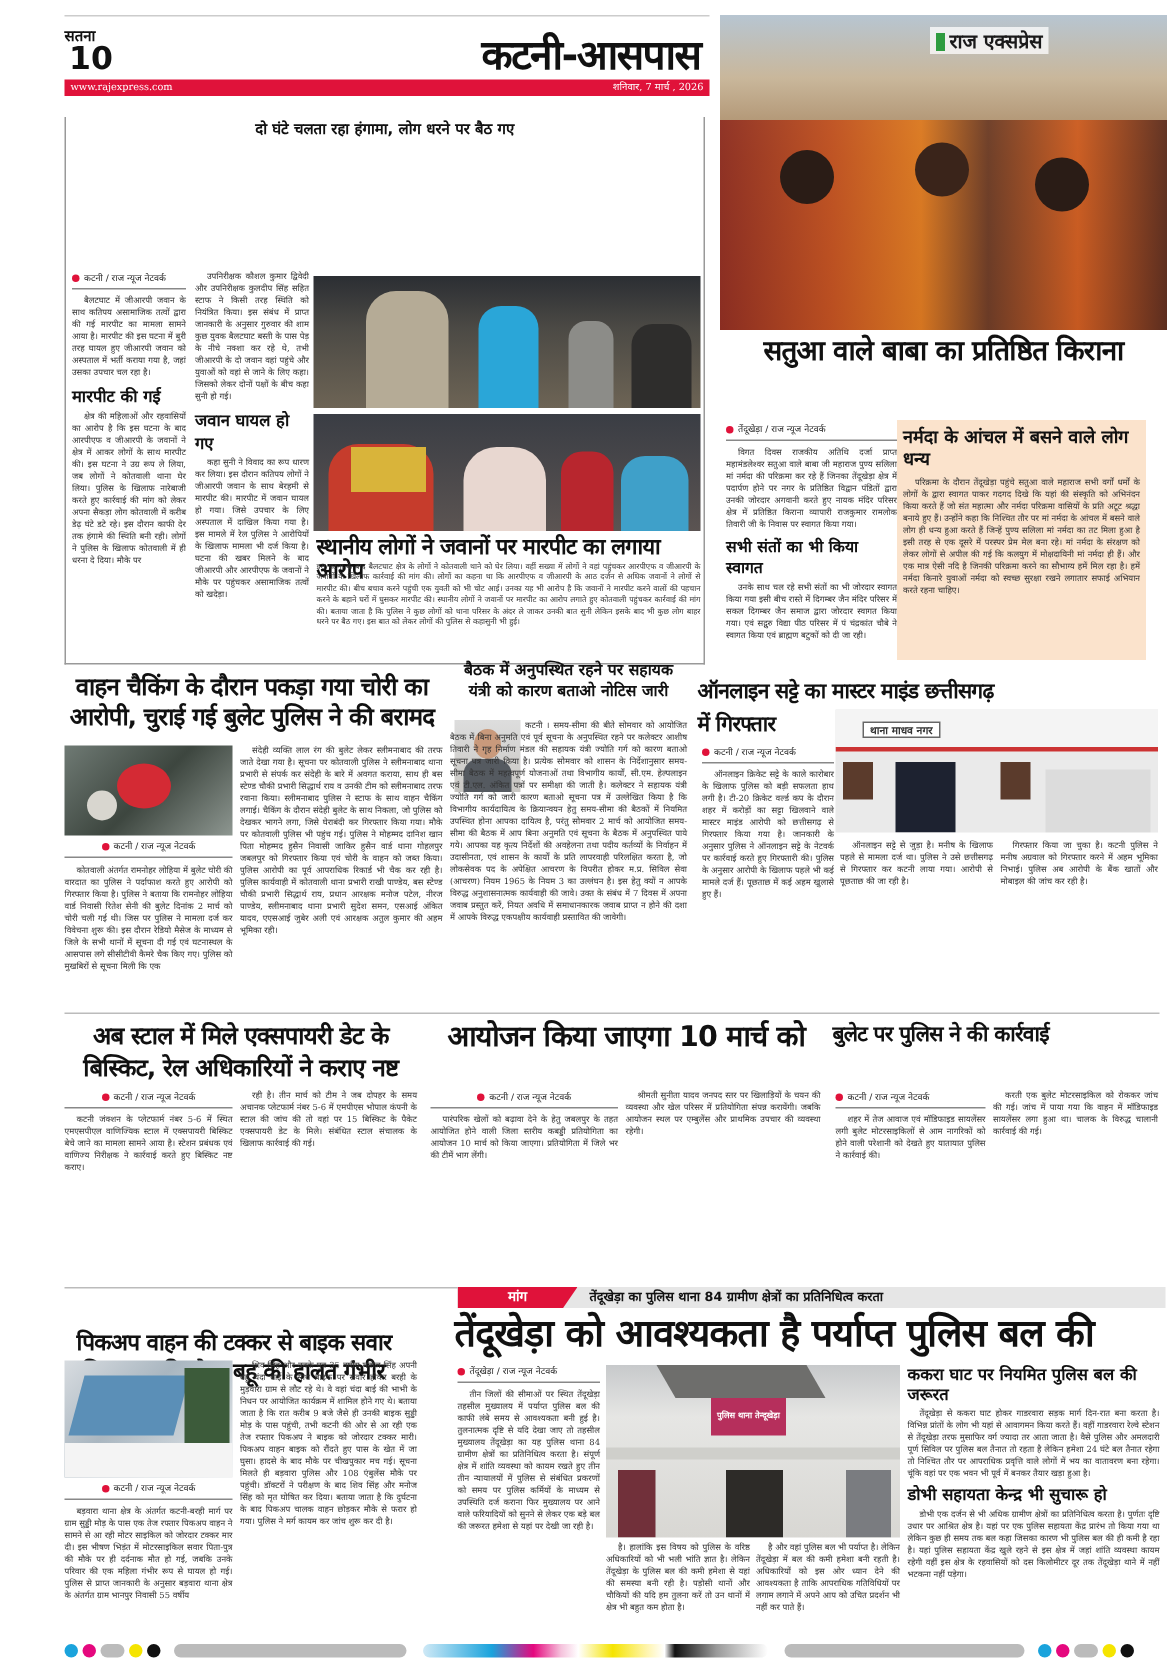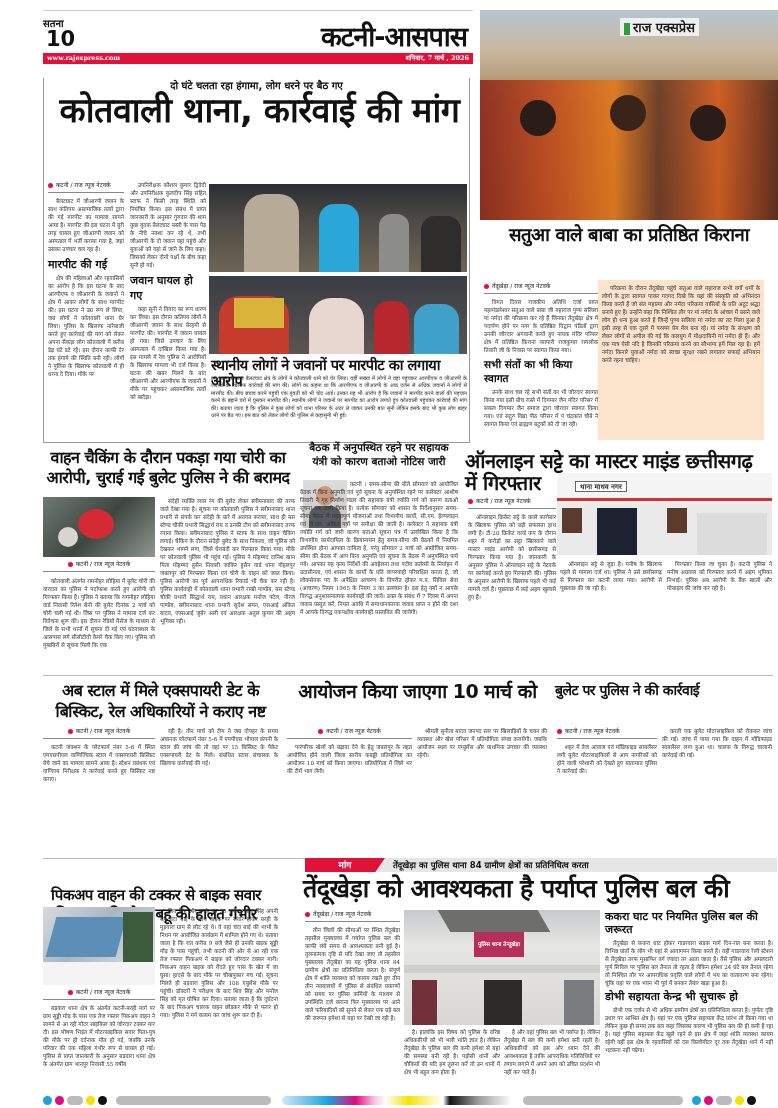--- a/index.html
+++ b/index.html
@@ -18,30 +18,29 @@
   .ink { border-radius: 50%; width: 9px; height: 9px; display: inline-block; }
   .pill { height: 9px; border-radius: 5px; background: #bbb; display: inline-block; }
 </style>
 </head>
 <body>
 
 <div class="abs" style="left:43px;top:10px;width:430px;height:52px;border-top:1px solid #ccc;">
   <div class="abs" style="left:0;top:5px;font-size:10px;font-weight:bold;">सतना</div>
   <div class="abs" style="left:3px;top:17px;font-size:21px;font-weight:bold;line-height:22px;">10</div>
   <div class="abs" style="right:6px;top:6px;font-size:27px;font-weight:bold;letter-spacing:-1px;">कटनी-आसपास</div>
-  <div class="abs" style="left:0;top:42px;width:430px;height:11px;background:#e0123a;color:#fff;font-family:'DejaVu Serif',serif;font-size:6.5px;font-weight:bold;line-height:11px;padding:0 4px;">
+  <div class="abs" style="left:0;top:42px;width:430px;height:11px;background:#e0123a;color:#fff;font-family:'DejaVu Serif',serif;font-size:6.5px;font-weight:normal;line-height:11px;padding:0 4px;">
     <span>www.rajexpress.com</span>
     <span style="float:right;">शनिवार, 7 मार्च , 2026</span>
   </div>
 </div>
 
 <div class="abs box" style="left:43px;top:78px;width:427px;height:365px;border-top:none;">
   <div class="abs" style="left:0;top:0;width:100%;text-align:center;font-size:10px;font-weight:bold;">दो घंटे चलता रहा हंगामा, लोग धरने पर बैठ गए</div>
   <div class="abs hl" style="left:8px;top:14px;width:415px;font-size:34px;line-height:37px;text-align:center;">
-    <div>कोतवाली थाना, कार्रवाई की मांग</div>
   </div>
 
   <div class="abs" style="left:4px;top:103px;width:76px;">
     <div class="byline">
         <span class="dot"></span>
         <span>कटनी / राज न्यूज नेटवर्क</span>
       </div>
     <div class="body-text">
         <p>बैलटघाट में जीआरपी जवान के साथ कतिपय असामाजिक तत्वों द्वारा की गई मारपीट का मामला सामने आया है। मारपीट की इस घटना में बुरी तरह घायल हुए जीआरपी जवान को अस्पताल में भर्ती कराया गया है, जहां उसका उपचार चल रहा है।</p>
       </div>
@@ -97,20 +96,21 @@
     </div>
   <div class="body-text">
       <p>विगत दिवस राजकीय अतिथि दर्जा प्राप्त महामंडलेश्वर सतुआ वाले बाबा जी महाराज पुण्य सलिला मां नर्मदा की परिक्रमा कर रहे हैं जिनका तेंदूखेड़ा क्षेत्र में पदार्पण होने पर नगर के प्रतिष्ठित विद्वान पंडितों द्वारा उनकी जोरदार अगवानी करते हुए नायक मंदिर परिसर क्षेत्र में प्रतिष्ठित किराना व्यापारी राजकुमार रामलोक तिवारी जी के निवास पर स्वागत किया गया।</p>
     </div>
   <div class="sub" style="font-size:10.5px;margin:3px 0;">सभी संतों का भी किया स्वागत</div>
   <div class="body-text">
       <p>उनके साथ चल रहे सभी संतों का भी जोरदार स्वागत किया गया इसी बीच रास्ते में दिगम्बर जैन मंदिर परिसर में सकल दिगम्बर जैन समाज द्वारा जोरदार स्वागत किया गया। एवं सद्गुरु विद्या पीठ परिसर में पं चंद्रकांत चौबे ने स्वागत किया एवं ब्राह्मण बटुकों को दी जा रही।</p>
     </div>
 </div>
 <div class="abs" style="left:598px;top:280px;width:166px;height:160px;background:#fbe3cc;padding:4px;">
+  <div class="sub" style="font-size:12px;line-height:15px;margin-bottom:4px;">नर्मदा के आंचल में बसने वाले लोग धन्य</div>
   <div class="body-text">
       <p>परिक्रमा के दौरान तेंदूखेड़ा पहुंचे सतुआ वाले महाराज सभी वर्गों धर्मों के लोगों के द्वारा स्वागत पाकर गदगद दिखे कि यहां की संस्कृति को अभिनंदन किया करते हैं जो संत महात्मा और नर्मदा परिक्रमा वासियों के प्रति अटूट श्रद्धा बनाये हुए हैं। उन्होंने कहा कि निश्चित तौर पर मां नर्मदा के आंचल में बसने वाले लोग ही धन्य हुआ करते हैं जिन्हें पुण्य सलिला मां नर्मदा का तट मिला हुआ है इसी तरह से एक दूसरे में परस्पर प्रेम मेल बना रहे। मां नर्मदा के संरक्षण को लेकर लोगों से अपील की गई कि कलयुग में मोक्षदायिनी मां नर्मदा ही हैं। और एक मात्र ऐसी नदि है जिनकी परिक्रमा करने का सौभाग्य हमें मिल रहा है। हमें नर्मदा किनारे युवाओं नर्मदा को स्वच्छ सुरक्षा रखने लगातार सफाई अभियान करते रहना चाहिए।</p>
     </div>
 </div>
 
 <div class="abs hl" style="left:43px;top:448px;width:250px;font-size:16px;line-height:20px;text-align:center;">
   <div>वाहन चैकिंग के दौरान पकड़ा गया चोरी का</div>
   <div>आरोपी, चुराई गई बुलेट पुलिस ने की बरामद</div>
 </div>
 <div class="abs photo" style="left:43px;top:497px;width:112px;height:60px;background:linear-gradient(135deg,#6f7a74 0%,#3d463f 50%,#8e9791 100%);">
@@ -135,21 +135,21 @@
   <div>यंत्री को कारण बताओ नोटिस जारी</div>
 </div>
 <div class="abs photo" style="left:303px;top:480px;width:44px;height:48px;background:linear-gradient(180deg,#ddd 0%,#c9c7c3 100%);">
   <div class="abs" style="left:13px;top:6px;width:18px;height:20px;border-radius:50%;background:#c99a7c;"></div>
   <div class="abs" style="left:6px;top:26px;width:32px;height:22px;border-radius:10px 10px 0 0;background:#555a60;"></div>
 </div>
 <div class="abs body-text" style="left:300px;top:480px;width:158px;">
     <p style="text-indent:50px;">कटनी । समय-सीमा की बीते सोमवार को आयोजित बैठक में बिना अनुमति एवं पूर्व सूचना के अनुपस्थित रहने पर कलेक्टर आशीष तिवारी ने गृह निर्माण मंडल की सहायक यंत्री ज्योति गर्ग को कारण बताओ सूचना पत्र जारी किया है। प्रत्येक सोमवार को शासन के निर्देशानुसार समय-सीमा बैठक में महत्वपूर्ण योजनाओं तथा विभागीय कार्यों, सी.एम. हेल्पलाइन एवं टी.एल. अंकित पत्रों पर समीक्षा की जाती है। कलेक्टर ने सहायक यंत्री ज्योति गर्ग को जारी कारण बताओ सूचना पत्र में उल्लेखित किया है कि विभागीय कार्यदायित्व के क्रियान्वयन हेतु समय-सीमा की बैठकों में नियमित उपस्थित होना आपका दायित्व है, परंतु सोमवार 2 मार्च को आयोजित समय-सीमा की बैठक में आप बिना अनुमति एवं सूचना के बैठक में अनुपस्थित पाये गये। आपका यह कृत्य निर्देशों की अवहेलना तथा पदीय कर्तव्यों के निर्वाहन में उदासीनता, एवं शासन के कार्यों के प्रति लापरवाही परिलक्षित करता है, जो लोकसेवक पद के अपेक्षित आचरण के विपरीत होकर म.प्र. सिविल सेवा (आचरण) नियम 1965 के नियम 3 का उल्लंघन है। इस हेतु क्यों न आपके विरुद्ध अनुशासनात्मक कार्यवाही की जावे। उक्त के संबंध में 7 दिवस में अपना जवाब प्रस्तुत करें, नियत अवधि में समाधानकारक जवाब प्राप्त न होने की दशा में आपके विरुद्ध एकपक्षीय कार्यवाही प्रस्तावित की जावेगी।</p>
   </div>
 
-<div class="abs hl" style="left:465px;top:450px;width:310px;font-size:20px;line-height:22px;">
+<div class="abs hl" style="left:465px;top:450px;width:310px;font-size:14px;line-height:22px;">
   <div>ऑनलाइन सट्टे का मास्टर माइंड छत्तीसगढ़</div>
   <div>में गिरफ्तार</div>
 </div>
 <div class="abs photo" style="left:557px;top:473px;width:215px;height:82px;background:#eaeaea;">
   <div class="abs" style="left:0;top:0;width:215px;height:28px;background:#f4f4f4;border-bottom:3px solid #c33;"></div>
   <div class="abs" style="left:18px;top:8px;font-size:7px;font-weight:bold;color:#333;border:1px solid #666;padding:0 4px;background:#fff;">थाना माधव नगर</div>
   <div class="abs" style="left:40px;top:35px;width:40px;height:47px;background:#1d2230;"></div>
   <div class="abs" style="left:5px;top:35px;width:20px;height:25px;background:#5b3b2c;"></div>
   <div class="abs" style="left:110px;top:35px;width:20px;height:25px;background:#5b3b2c;"></div>
   <div class="abs" style="left:140px;top:40px;width:70px;height:42px;background:#dcdcdc;"></div>

